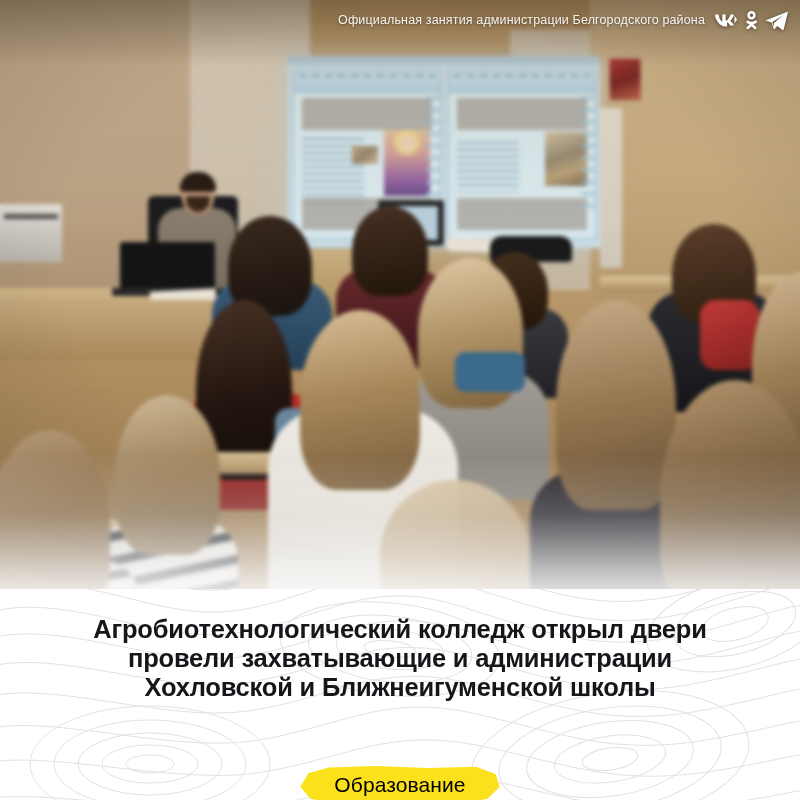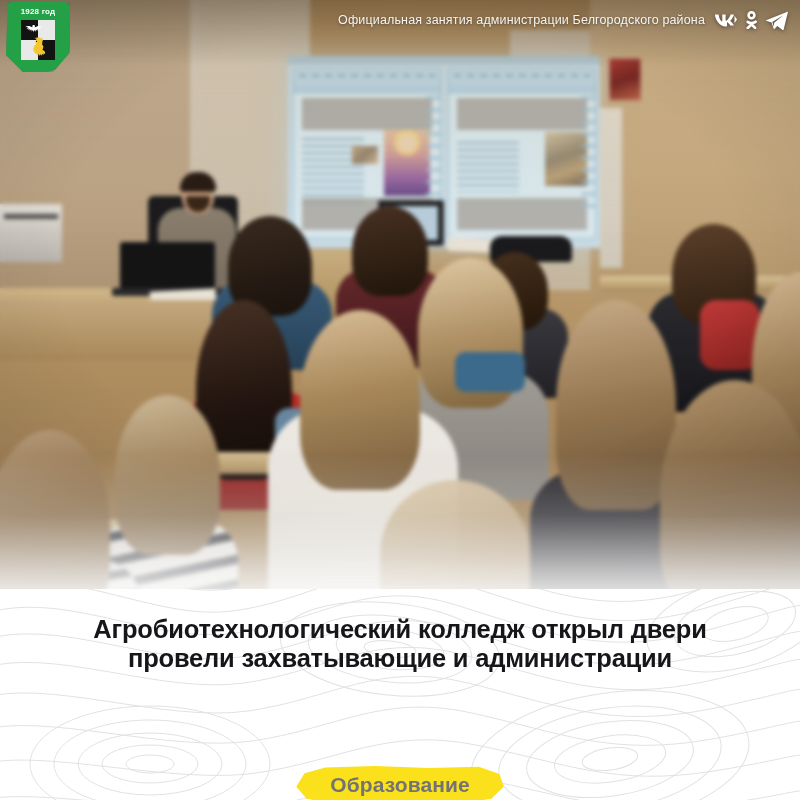--- a/index.html
+++ b/index.html
@@ -203,21 +203,21 @@
   .card{position:absolute;left:0;top:589px;width:800px;height:240px;background:#fff;overflow:hidden;}
   .topo{position:absolute;left:0;top:-60px;width:800px;height:320px;opacity:.62;}
   .caption{position:absolute;left:40px;top:26px;width:720px;text-align:center;
     font-size:25.5px;font-weight:700;line-height:29px;color:#16161a;letter-spacing:-.2px;}
   .caption div{white-space:nowrap;}
   .badge-wrap{position:absolute;left:0;top:177px;width:800px;display:flex;justify-content:center;}
   .badge{position:relative;display:inline-block;padding:7px 34px 9px;}
   .badge-blob{position:absolute;left:0;top:0;right:0;bottom:0;background:#fbe11c;
     border-radius:26px/22px;
     clip-path:polygon(4% 18%,14% 4%,38% 0%,64% 5%,88% 2%,98% 20%,100% 52%,94% 82%,74% 98%,46% 100%,20% 96%,5% 82%,0% 52%);}
-  .badge-label{position:relative;font-size:21px;font-weight:700;color:#737373;letter-spacing:.1px;text-align:right;}
+  .badge-label{position:relative;font-size:21px;font-weight:400;color:#000000;letter-spacing:.1px;text-align:right;}
 </style>
 </head>
 <body>
 
 <div class="canvas">
 
   <div class="photo">
     <div class="ph wall"></div>
     <div class="ph wall-left"></div>
     <div class="ph wall-white"></div>
@@ -329,38 +329,20 @@
         </svg>
       </a>
       <a class="soc">
         <svg width="22" height="19" viewBox="0 0 24 21" fill="#ffffff" aria-hidden="true">
           <path d="M23.6.8 0 10.1c-.3.1-.3.5 0 .6l6 1.9 2.3 7c.1.4.6.5.9.2l3.1-3.1 6 4.4c.4.3.9.1 1-.4L24 1.3c.1-.4-.2-.7-.4-.5zM8.9 13.1l-.5 4.2-1.6-5.1L19 4.6 8.9 13.1z"></path>
         </svg>
       </a>
     </span>
   </div>
 
-  <div class="logo">
-    <div class="logo-shape"></div>
-    <div class="logo-year">1928 год</div>
-    <div class="coa">
-      <div class="coa-q coa-tl"></div>
-        <div class="coa-q coa-tr"></div>
-      <div class="coa-q coa-bl"></div>
-        <div class="coa-q coa-br"></div>
-      <svg class="coa-eagle" viewBox="0 0 34 22">
-        <path d="M17 4c2 0 3 1.2 3 3 0 .8-.3 1.4-.8 1.9l5.6-2.4c1.4-.6 3-.8 4.4-.3L34 8l-6 1.5 4 2.2-5.5-.4 2.6 2.6-5-1.2 1.5 3-4-2.4-.4 4-2.3-3.2-1.6 4-1.6-4L13.4 17l-.4-4-4 2.4 1.5-3-5 1.2L8.1 11l-5.5.4 4-2.2L.6 7.7l4.8-1.5c1.4-.5 3-.3 4.4.3l5.6 2.4A2.6 2.6 0 0 1 14.6 7c0-1.8 1-3 3-3z" fill="#ffffff"></path>
-        <circle cx="17" cy="5.4" r="1.5" fill="#ffffff"></circle>
-      </svg>
-      <svg class="coa-lion" viewBox="0 0 34 40">
-        <path d="M9 3c2-2 5-2.5 7.5-1.3 1.5-.8 3.5-.6 4.8.6 1.7-.3 3.3.6 4 2.1.9 1.7.4 3.6-1 4.8.8 1.6.6 3.6-.6 5l1.8 2.3c1.3 1.6 1.6 3.8.8 5.7l-1.4 3.2 3.5 2.4c1.3.9 2 2.4 1.8 4l-.3 2.3-3-1.3.6 3.2-3.3-2-1.3 3.4-2.2-3-2.7 3.4-1-3.7-3.4 2.5.2-3.6-3.6 1.2 1-3.3-3.8.2 1.9-3-3.7-1 2.8-2.4-3.2-2.3 3.4-1-2.3-3 3.5.2-1.1-3.4 3 1.4V8.4c0-2.1.5-4 1.5-5.4z" fill="#f2c531"></path>
-        <path d="M13 7.5c.7 0 1.2.6 1.2 1.3S13.7 10 13 10s-1.2-.5-1.2-1.2.5-1.3 1.2-1.3z" fill="#1a1a1a"></path>
-      </svg>
-    </div>
-  </div>
 
   <div class="card">
 
     <svg class="topo" viewBox="0 0 800 320" preserveAspectRatio="none">
       <g fill="none" stroke="#cfcfcf" stroke-width="1">
         <path d="M-20 40 C 80 10, 150 70, 230 60 S 360 0, 450 30 S 600 90, 700 60 S 800 20, 830 40"></path>
         <path d="M-20 62 C 70 32, 150 92, 232 82 S 362 24, 452 52 S 602 108, 702 80 S 800 44, 830 62"></path>
         <path d="M-20 86 C 62 58, 152 116, 236 104 S 366 48, 456 76 S 604 128, 704 102 S 800 68, 830 86"></path>
         <path d="M-20 112 C 56 86, 156 140, 240 128 S 370 74, 460 100 S 606 150, 706 126 S 800 94, 830 112"></path>
         <path d="M-20 140 C 50 116, 160 166, 244 154 S 374 102, 464 126 S 608 174, 708 152 S 800 122, 830 140"></path>
@@ -389,20 +371,21 @@
 
         <ellipse cx="735" cy="95" rx="90" ry="44" transform="rotate(-14 735 95)"></ellipse>
         <ellipse cx="735" cy="95" rx="62" ry="30" transform="rotate(-14 735 95)"></ellipse>
         <ellipse cx="735" cy="95" rx="34" ry="16" transform="rotate(-14 735 95)"></ellipse>
       </g>
     </svg>
 
     <div class="caption">
       <div>Агробиотехнологический колледж открыл двери</div>
       <div>провели захватывающие и администрации</div>
+      <div>Хохловской и Ближнеигуменской школы</div>
     </div>
 
     <div class="badge-wrap">
       <div class="badge">
         <div class="badge-blob"></div>
         <span class="badge-label">Образование</span>
       </div>
     </div>
 
   </div>

